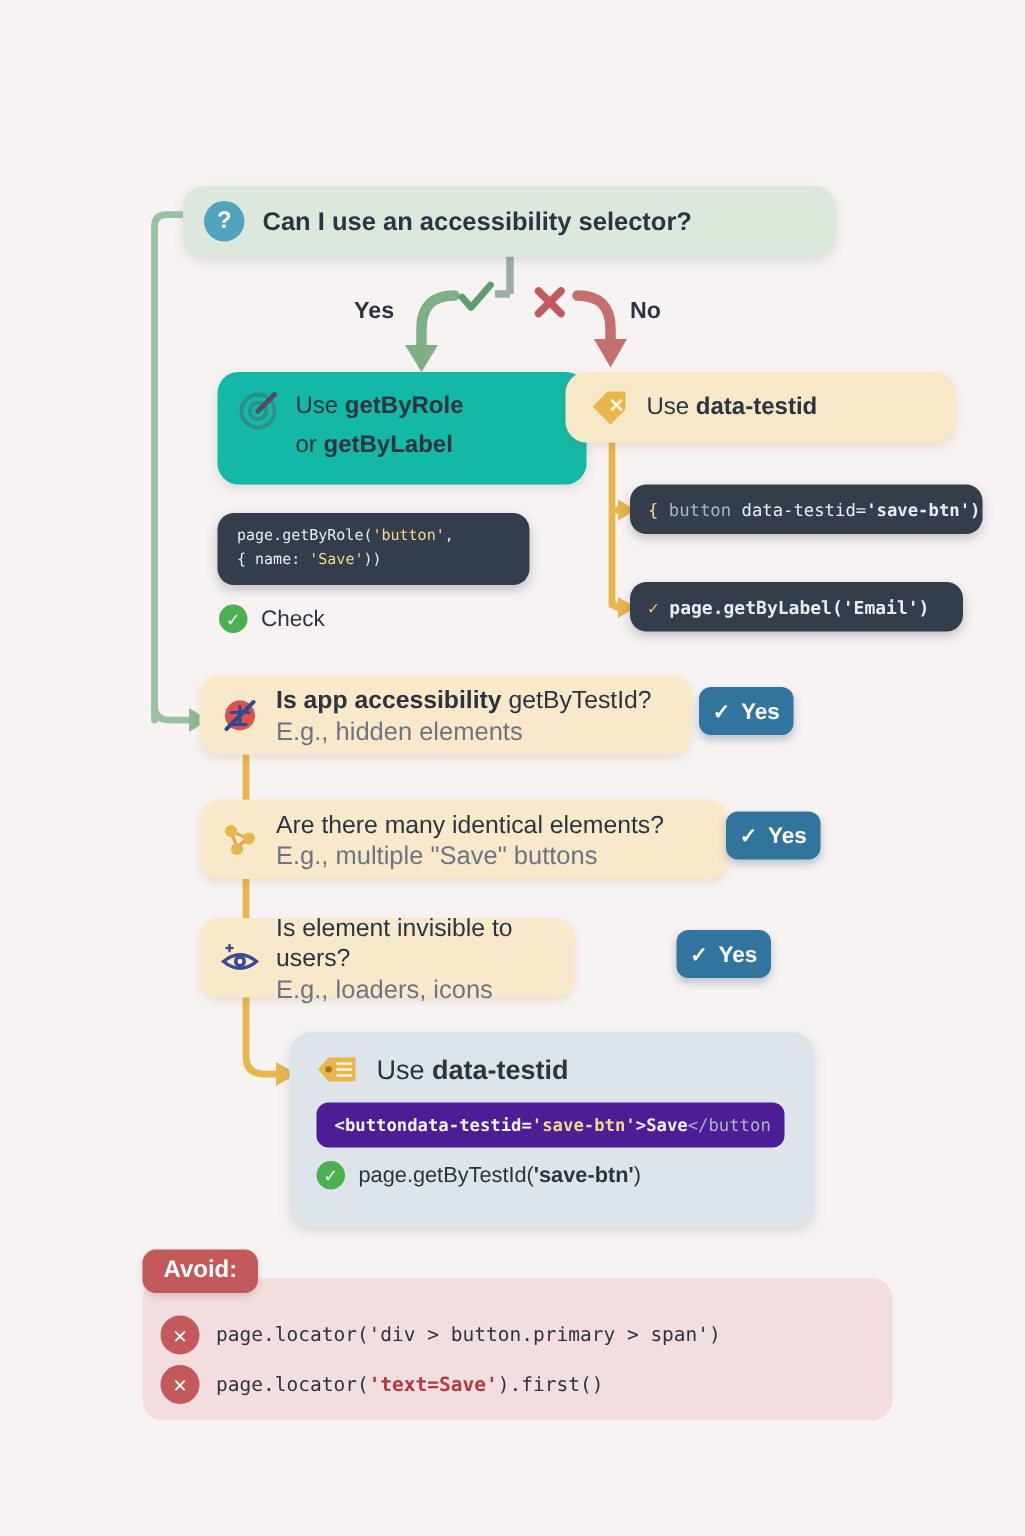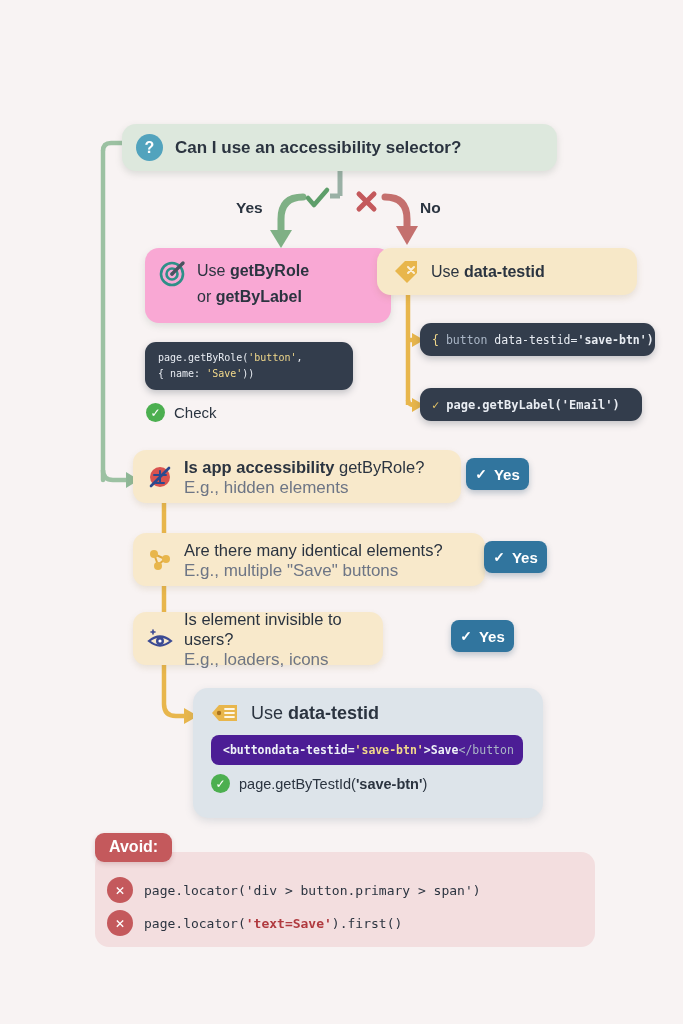--- a/index.html
+++ b/index.html
@@ -62,21 +62,21 @@
     width: 27px; height: 27px; border-radius: 50%;
     background: #52a3bd; color: #ffffff;
     display: flex; align-items: center; justify-content: center;
     font-size: 16px; font-weight: bold;
     flex: none;
   }
   
   .box-green {
     left: 145px; top: 248px;
     width: 246px; height: 75px;
-    background: #f9a8d4;
+    background: #14b8a6;
     box-shadow: 0 3px 7px rgba(90,110,95,0.16);
     padding: 10px 0 0 14px;
   }
   .box-green .ln {
     font-size: 16px; line-height: 26px; color: #2b3440;
   }
   .box-green .ln b { font-weight: bold; }
   .box-green .row1 { margin-left: 38px; }
   .box-green .row2 { margin-left: 38px; }
   .target-icon { position: absolute; left: 14px; top: 13px; }
@@ -336,21 +336,21 @@
       <span>page.getByLabel('Email')</span>
   </div>
 
   <div class="qrow" style="left:133px; top:450px; width:328px; height:53px;">
     <svg width="26" height="26">
       <circle cx="13" cy="13" r="10" fill="#d9534f"></circle>
       <path d="M13,7 L13,19 M7,11 L19,11 M9,19 L17,19" stroke="#2b4a8f" stroke-width="2" stroke-linecap="round"></path>
       <path d="M4,22 L22,4" stroke="#2b4a8f" stroke-width="2.6" stroke-linecap="round"></path>
     </svg>
     <div class="txt">
-      <div class="t1"><b>Is app accessibility</b><span> getByRole?</span></div>
+      <div class="t1"><b>Is app accessibility</b><span> getByTestId?</span></div>
       <div class="t2">E.g., hidden elements</div>
     </div>
   </div>
   <div class="yesbtn" style="left:466px; top:458px; width:63px;">
     <span class="ck">✓</span>
       <span>Yes</span>
   </div>
 
   <div class="qrow" style="left:133px; top:533px; width:352px; height:53px;">
     <svg width="26" height="26">

